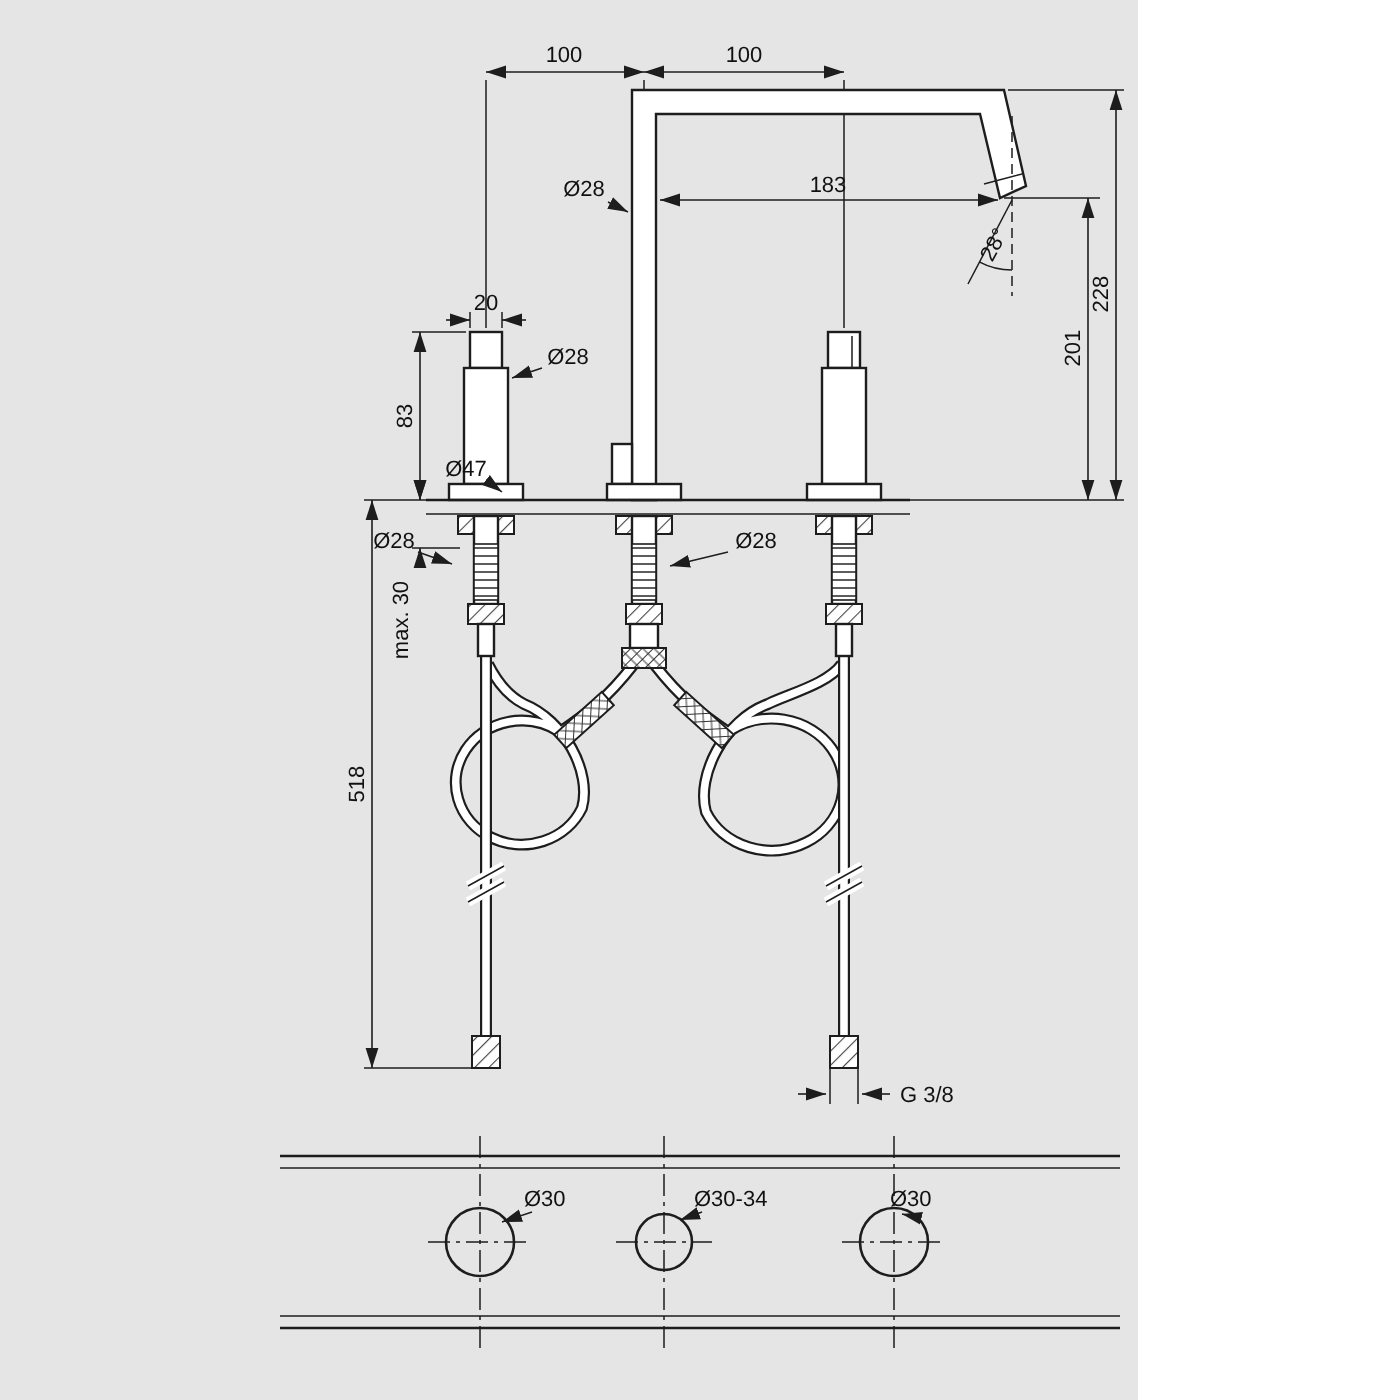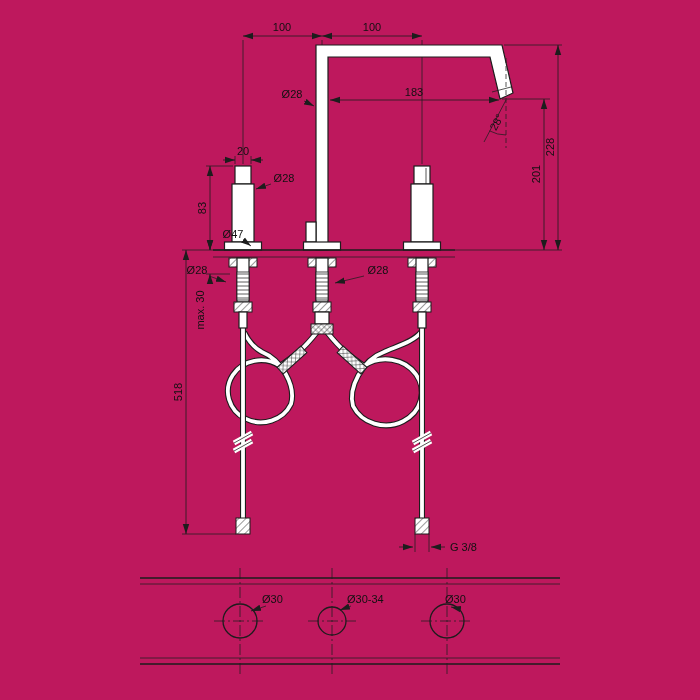--- a/index.html
+++ b/index.html
@@ -1,16 +1,16 @@
 <!DOCTYPE html>
 <html><head>
 <meta charset="utf-8">
 <style>
   html,body{margin:0;padding:0;background:#fff;}
-  #canvas{width:700px;height:700px;background:#be185d;position:relative;font-family:"Liberation Sans",sans-serif;}
+  #canvas{width:569px;height:700px;background:#e5e5e5;position:relative;font-family:"Liberation Sans",sans-serif;}
   svg text{font-family:"Liberation Sans",sans-serif;font-size:11px;fill:#111;}
   .ln-m{stroke:#1d1d1d;stroke-width:1.3;fill:none;}
   .ln-t{stroke:#1d1d1d;stroke-width:.75;fill:none;}
   .dim{stroke:#1d1d1d;stroke-width:.8;fill:none;}
   .cl{stroke:#1d1d1d;stroke-width:.75;fill:none;stroke-dasharray:11 3 2 3;}
   .dash{stroke:#1d1d1d;stroke-width:.75;fill:none;stroke-dasharray:5 3;}
   .part{fill:#fff;stroke:#1d1d1d;stroke-width:1.2;}
   .hat{fill:url(#hatch);stroke:#1d1d1d;stroke-width:1;}
   .brd{fill:url(#braid);stroke:#1d1d1d;stroke-width:1;}
   .thr{fill:url(#threads);stroke:#1d1d1d;stroke-width:.8;}

